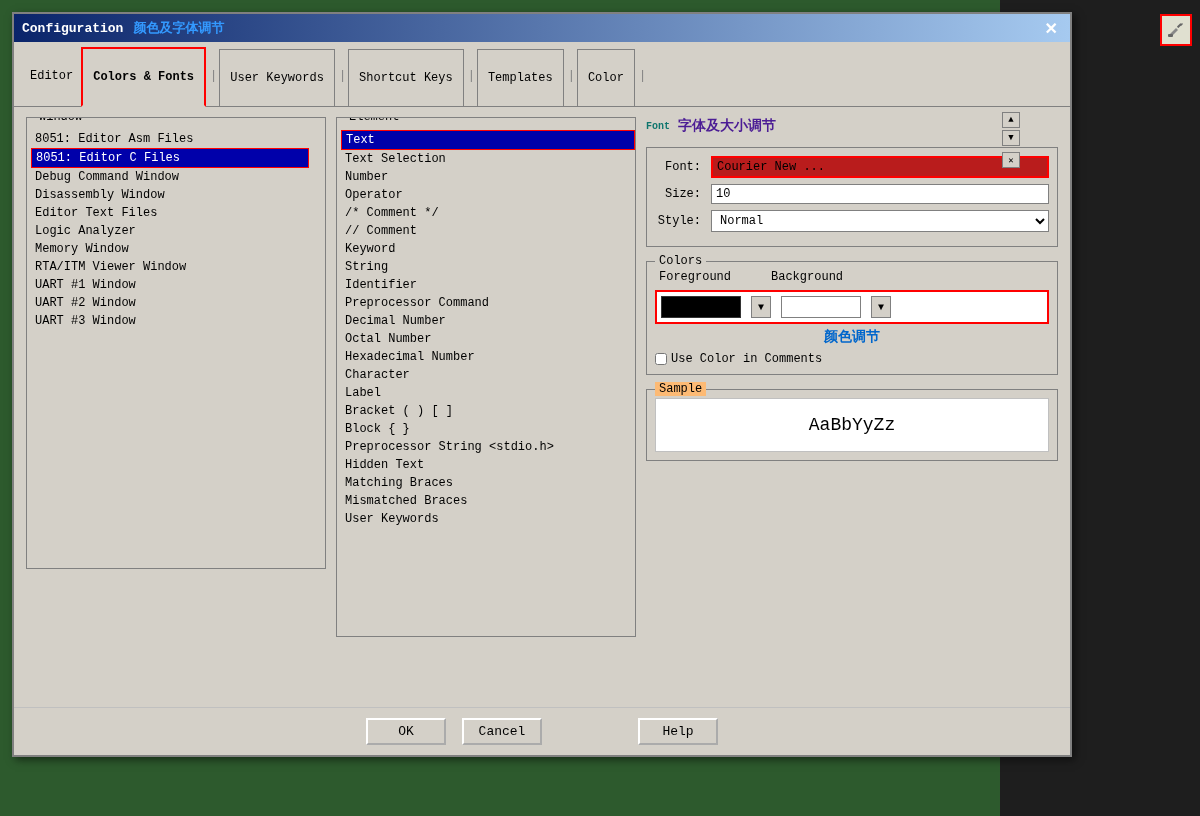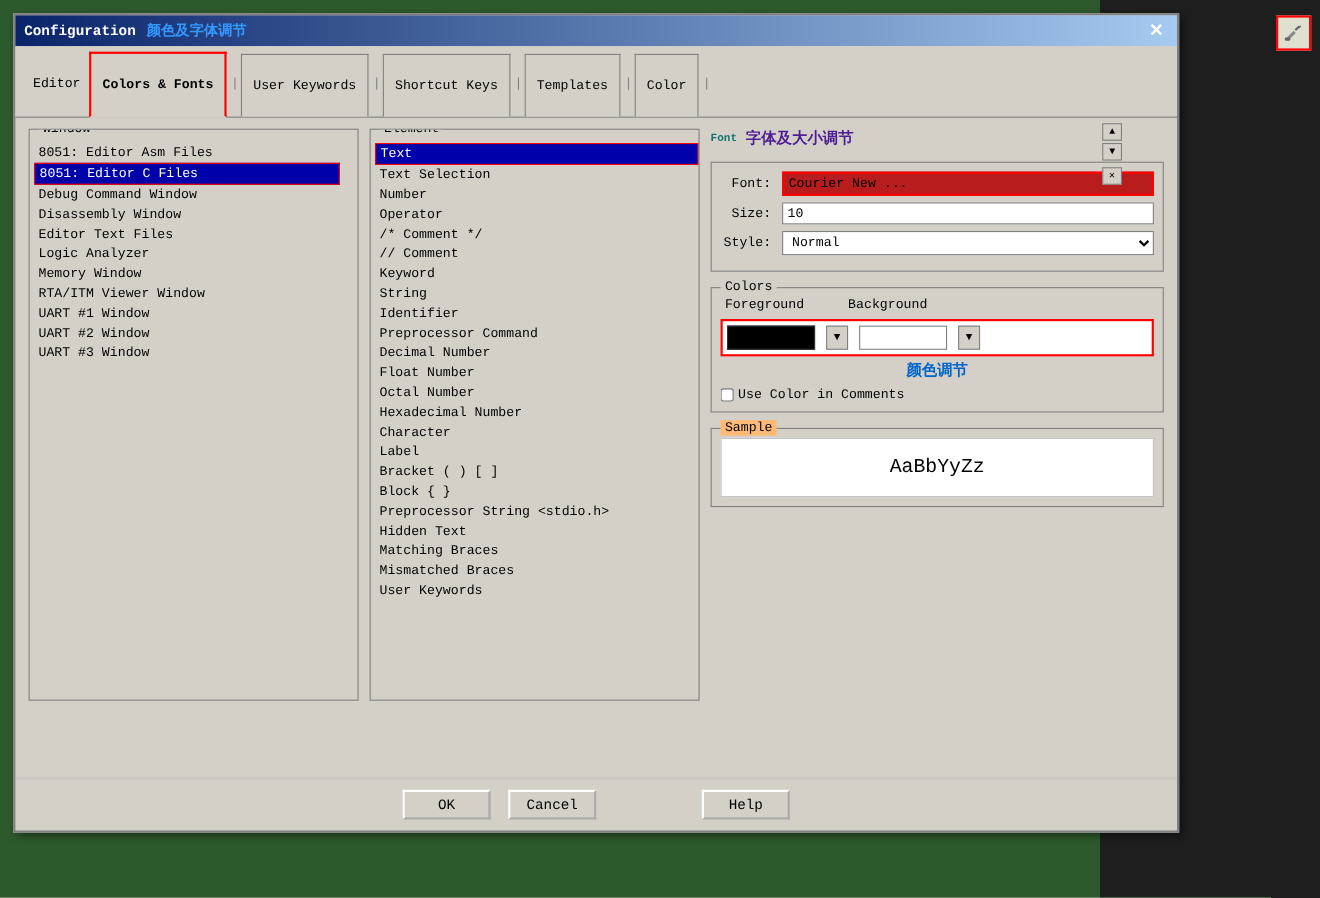--- a/index.html
+++ b/index.html
@@ -135,21 +135,21 @@
     
     .window-panel {
       width: 300px;
       flex-shrink: 0;
     }
     .window-panel-group {
       border: 1px solid #808080;
       margin: 0;
       padding: 4px 0 4px 4px;
       position: relative;
-      height: 520px;
+      height: 452px;
       overflow: hidden;
     }
     .window-panel-label {
       position: absolute;
       top: -8px;
       left: 8px;
       background: #d4d0c8;
       padding: 0 4px;
       font-size: 12px;
     }
@@ -467,21 +467,20 @@
             <div class="list-item">Text Selection</div>
             <div class="list-item">Number</div>
             <div class="list-item">Operator</div>
             <div class="list-item">/* Comment */</div>
             <div class="list-item">// Comment</div>
             <div class="list-item">Keyword</div>
             <div class="list-item">String</div>
             <div class="list-item">Identifier</div>
             <div class="list-item">Preprocessor Command</div>
             <div class="list-item">Decimal Number</div>
-            <div class="list-item">Float Number</div>
             <div class="list-item">Octal Number</div>
             <div class="list-item">Hexadecimal Number</div>
             <div class="list-item">Character</div>
             <div class="list-item">Label</div>
             <div class="list-item">Bracket ( ) [  ]</div>
             <div class="list-item">Block { }</div>
             <div class="list-item">Preprocessor String &lt;stdio.h&gt;</div>
             <div class="list-item">Hidden Text</div>
             <div class="list-item">Matching Braces</div>
             <div class="list-item">Mismatched Braces</div>

